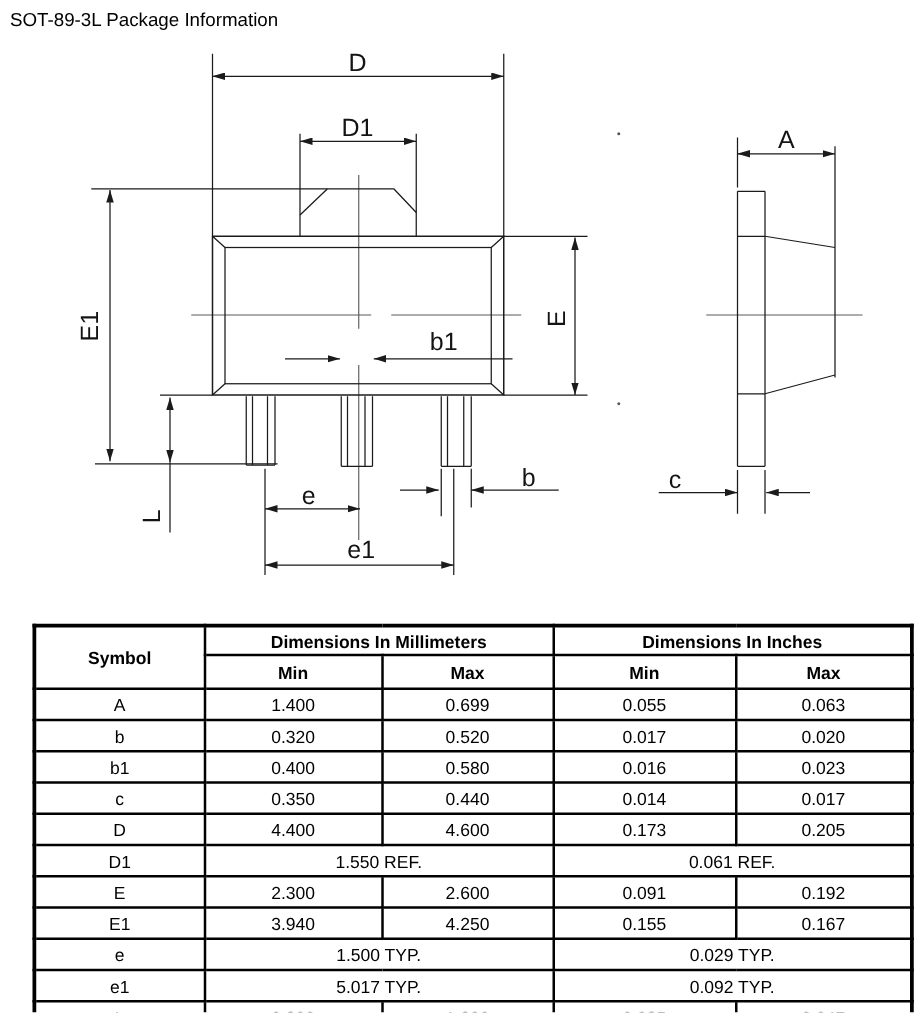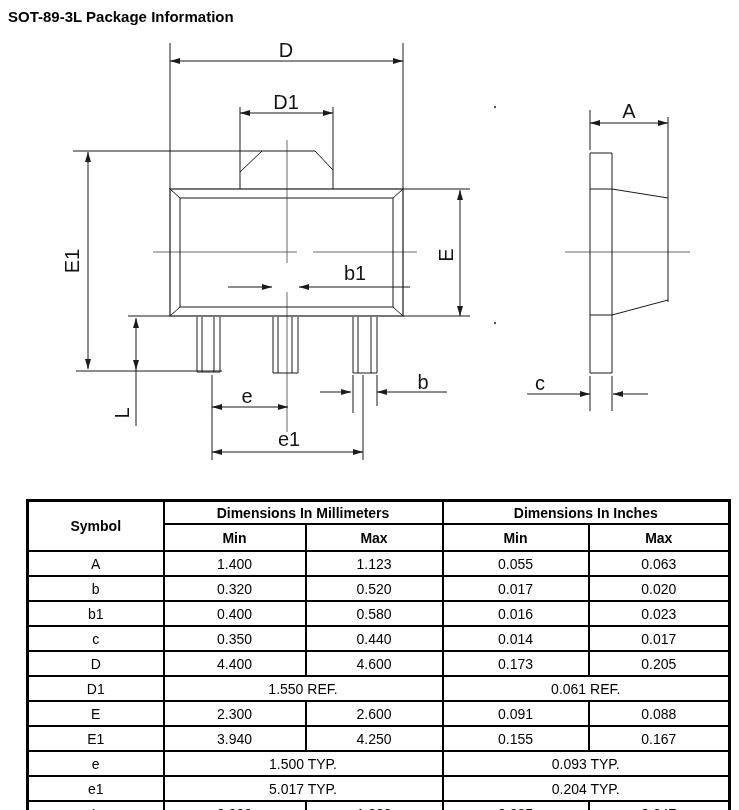--- a/index.html
+++ b/index.html
@@ -2,21 +2,21 @@
 <html><head>
 <meta charset="utf-8">
 <style>
   html,body{margin:0;padding:0;background:#fff;}
   .page{
     position:relative;width:739px;height:810px;background:#ffffff;
     font-family:"Liberation Sans", sans-serif;color:#000;overflow:hidden;
   }
   .title{
     position:absolute;left:8px;top:8px;margin:0;
-    font-size:15px;font-weight:bold;color:#000;
+    font-size:15px;font-weight:normal;color:#000;
   }
   svg.drawing{position:absolute;left:0;top:0;width:739px;height:810px;}
   svg .ln{stroke:#1b1b1b;stroke-width:1;fill:none;}
   svg .outline{stroke:#1b1b1b;stroke-width:1.2;fill:none;}
   svg .thin{stroke:#5a5a5a;stroke-width:0.9;fill:none;}
   svg text{font-family:"Liberation Sans", sans-serif;font-size:20px;fill:#141414;}
   table.dims{
     position:absolute;left:26px;top:499px;width:702px;
     border-collapse:collapse;table-layout:fixed;
     font-size:14px;
@@ -165,21 +165,21 @@
       <tr class="hrow2">
         <th>Min</th>
         <th>Max</th>
         <th>Min</th>
         <th>Max</th>
       </tr>
 
       <tr class="drow">
         <td>A</td>
         <td>1.400</td>
-        <td>1.123</td>
+        <td>0.699</td>
         <td>0.055</td>
         <td>0.063</td>
       </tr>
       <tr class="drow">
         <td>b</td>
         <td>0.320</td>
         <td>0.520</td>
         <td>0.017</td>
         <td>0.020</td>
       </tr>
@@ -207,38 +207,38 @@
       <tr class="drow">
         <td>D1</td>
         <td colspan="2">1.550 REF.</td>
         <td colspan="2">0.061 REF.</td>
       </tr>
       <tr class="drow">
         <td>E</td>
         <td>2.300</td>
         <td>2.600</td>
         <td>0.091</td>
-        <td>0.088</td>
+        <td>0.192</td>
       </tr>
       <tr class="drow">
         <td>E1</td>
         <td>3.940</td>
         <td>4.250</td>
         <td>0.155</td>
         <td>0.167</td>
       </tr>
       <tr class="drow">
         <td>e</td>
         <td colspan="2">1.500 TYP.</td>
-        <td colspan="2">0.093 TYP.</td>
+        <td colspan="2">0.029 TYP.</td>
       </tr>
       <tr class="drow">
         <td>e1</td>
         <td colspan="2">5.017 TYP.</td>
-        <td colspan="2">0.204 TYP.</td>
+        <td colspan="2">0.092 TYP.</td>
       </tr>
       <tr class="drow">
         <td>L</td>
         <td>0.900</td>
         <td>1.200</td>
         <td>0.035</td>
         <td>0.047</td>
       </tr>
     </tbody>
   </table>

